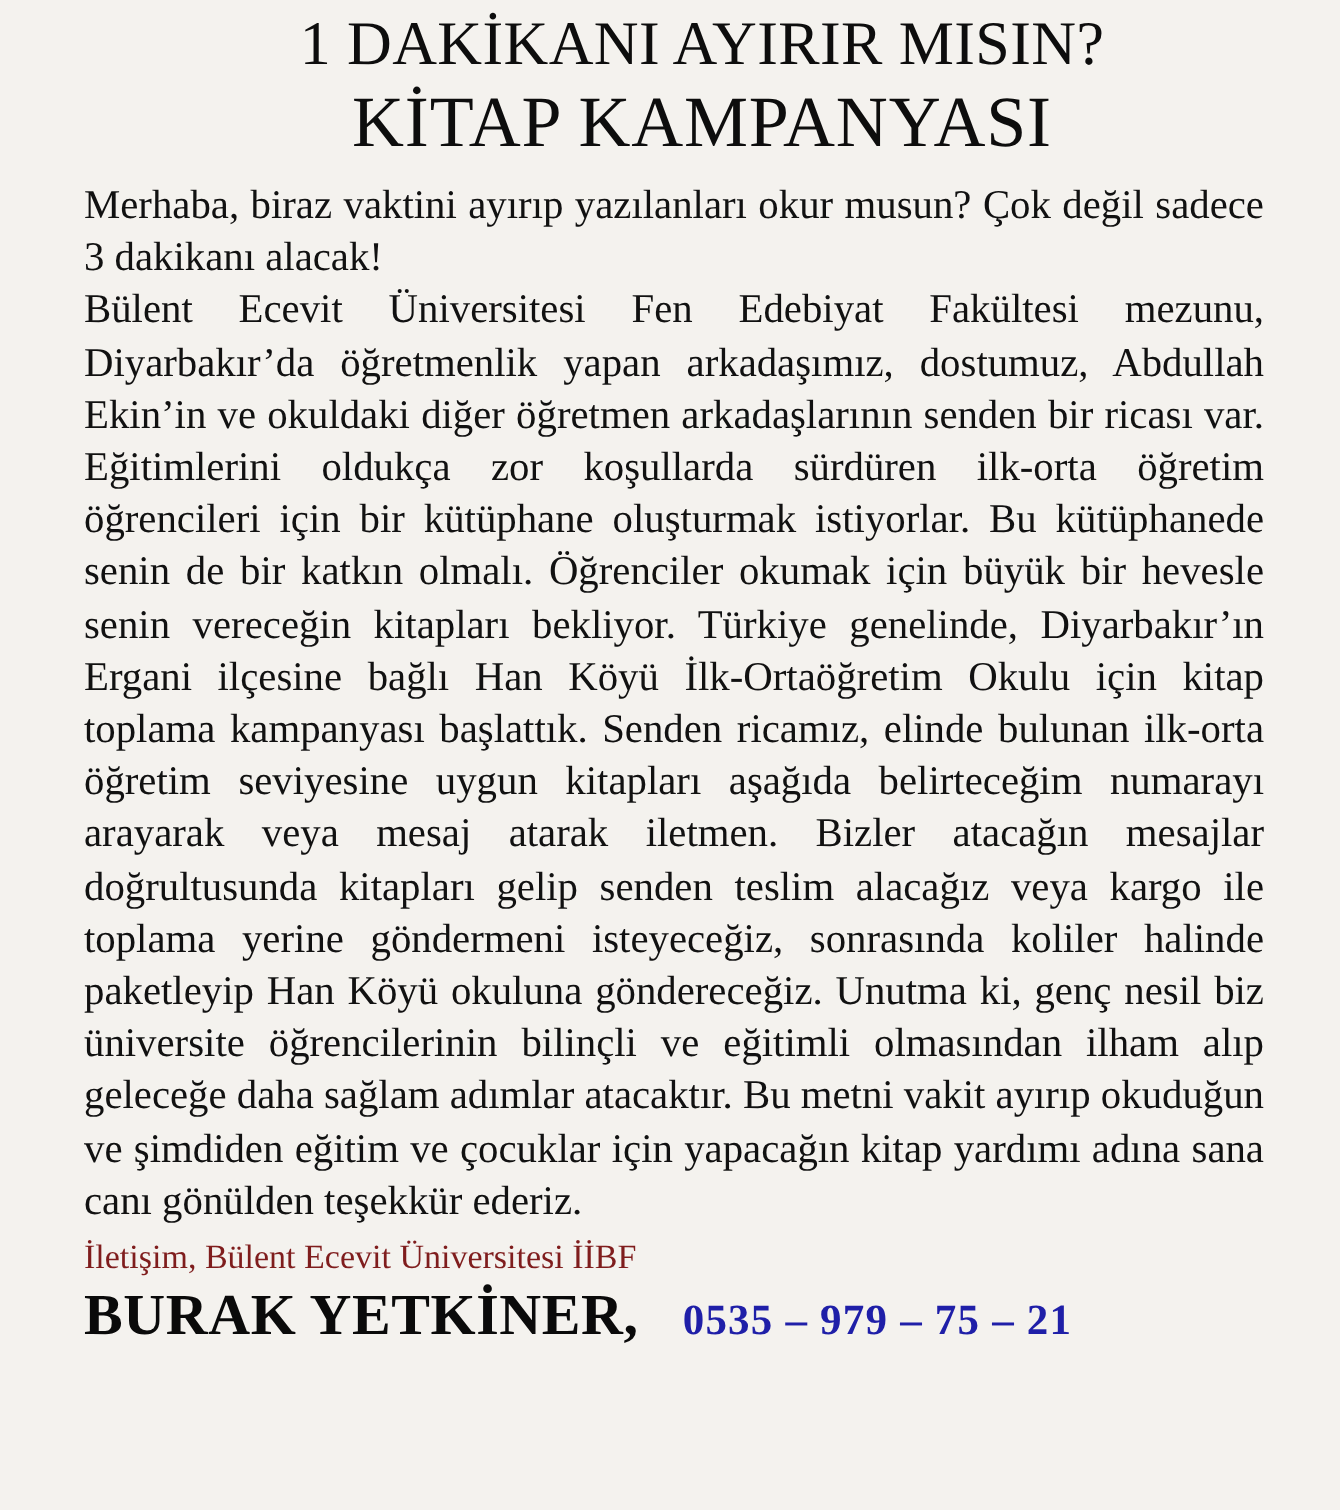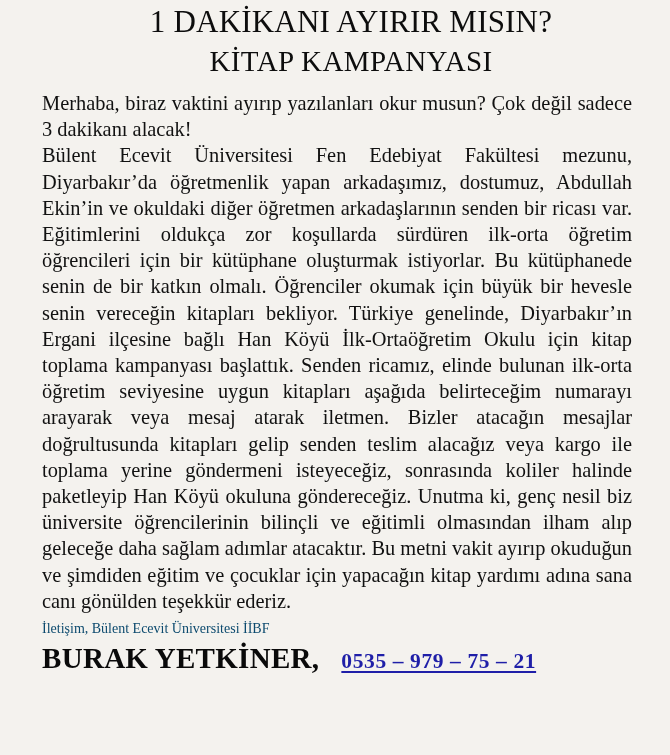--- a/index.html
+++ b/index.html
@@ -32,21 +32,21 @@
   }
   .title-main {
     font-size: 31px;
     line-height: 36px;
     letter-spacing: 0.2px;
     font-weight: 400;
     color: #0d0d0d;
     white-space: nowrap;
   }
   .title-sub {
-    font-size: 29px;
+    font-size: 36px;
     line-height: 47px;
     letter-spacing: 0.4px;
     font-weight: 400;
     color: #0d0d0d;
     white-space: nowrap;
     margin-top: -2px;
   }
 
   
   .body-block {
@@ -71,43 +71,42 @@
   p.para.no-stretch::after {
     content: none;
   }
 
   
   .contact-block {
     margin: 1px 38px 0 42px;
     width: 590px;
   }
   .contact-line {
-    font-size: 14px;
+    font-size: 17px;
     line-height: 27px;
-    color: #0c4a6e;
+    color: #7f1d1d;
     white-space: nowrap;
   }
   .signature-line {
     display: flex;
     align-items: baseline;
     line-height: 30px;
     margin-top: 1px;
   }
   .signature-name {
     font-size: 29px;
     font-weight: bold;
     letter-spacing: 0.3px;
     color: #0a0a0a;
     white-space: nowrap;
   }
   .phone-number {
     font-size: 21.5px;
     font-weight: bold;
     color: #1f1fa8;
-    text-decoration: underline;
     text-decoration-color: #1f1fa8;
     text-underline-offset: 3px;
     letter-spacing: 0.6px;
     margin-left: 22px;
     white-space: nowrap;
   }
 </style>
 </head>
 <body>
 

